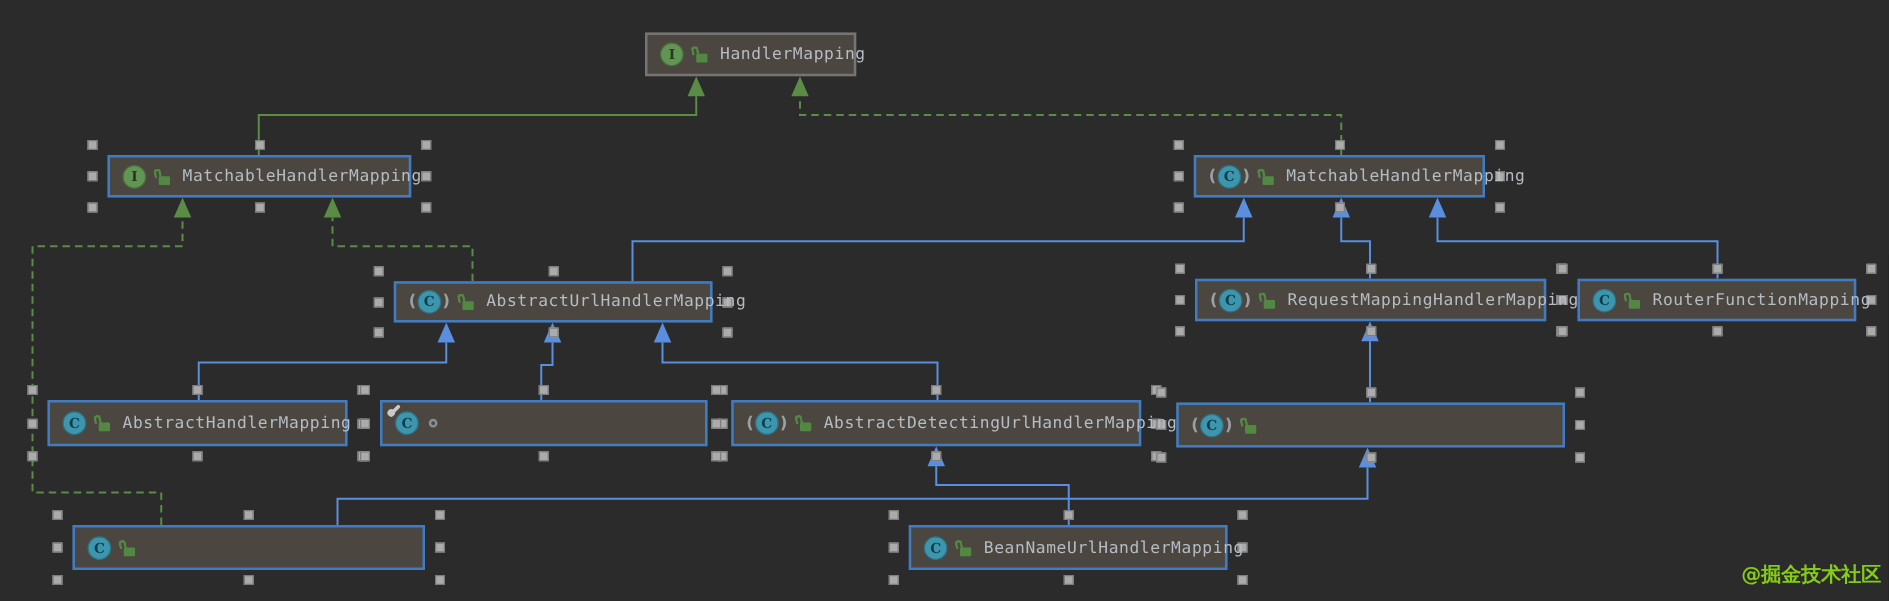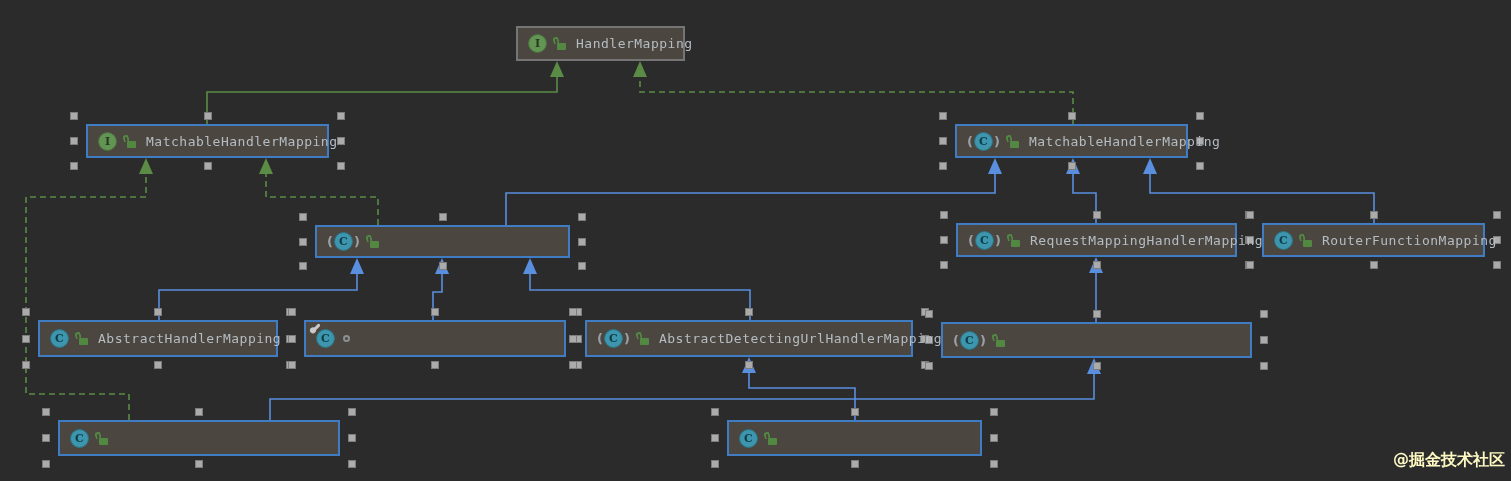--- a/index.html
+++ b/index.html
@@ -57,21 +57,21 @@
     border:2px solid #8a8f94;box-sizing:border-box;
   }
   .watermark-yfiles{
     position:absolute;left:8px;top:446px;z-index:4;
     font-family:"DejaVu Sans","Liberation Sans",sans-serif;
     font-size:20px;color:#63666a;
   }
   .watermark-juejin{
     position:absolute;right:6px;top:450px;z-index:4;
     font-family:"DejaVu Sans","Liberation Sans",sans-serif;
-    font-size:16px;font-weight:bold;color:#fef9c3;
+    font-size:16px;font-weight:bold;color:#84cc16;
   }
 </style>
 </head>
 <body>
 
 <div id="stage">
   <div class="watermark-juejin">@掘金技术社区</div>
 <svg width="1511" height="481" class="edges">
       <polyline points="207,124 207,92 557,92 557,77" fill="none" stroke="#5a8c46" stroke-width="1.6"></polyline>
       <polygon points="557,61 550,77 564,77" fill="#5a8c46"></polygon>
@@ -161,20 +161,21 @@
       <span class="paren l">(</span>
       <span class="kind-circle">C</span>
       <span class="paren r">)</span>
 
     </span>
     <span class="vis-icon vis-public">
       <span class="lock-shackle"></span>
       <span class="lock-body"></span>
 
     </span>
+    <span class="node-label">AbstractUrlHandlerMapping</span>
   </div>
     <div class="handle" style="left: 299px; top: 213px;"></div>
     <div class="handle" style="left: 438.5px; top: 213px;"></div>
     <div class="handle" style="left: 578px; top: 213px;"></div>
     <div class="handle" style="left: 299px; top: 237.5px;"></div>
     <div class="handle" style="left: 578px; top: 237.5px;"></div>
     <div class="handle" style="left: 299px; top: 262px;"></div>
     <div class="handle" style="left: 438.5px; top: 262px;"></div>
     <div class="handle" style="left: 578px; top: 262px;"></div>
     <div class="node selected" style="left: 956px; top: 223px; width: 281px; height: 34px;">
@@ -328,20 +329,21 @@
     <span class="kind-icon kind-class">
 
       <span class="kind-circle">C</span>
 
     </span>
     <span class="vis-icon vis-public">
       <span class="lock-shackle"></span>
       <span class="lock-body"></span>
 
     </span>
+    <span class="node-label">BeanNameUrlHandlerMapping</span>
   </div>
     <div class="handle" style="left: 711px; top: 408px;"></div>
     <div class="handle" style="left: 850.5px; top: 408px;"></div>
     <div class="handle" style="left: 990px; top: 408px;"></div>
     <div class="handle" style="left: 711px; top: 434px;"></div>
     <div class="handle" style="left: 990px; top: 434px;"></div>
     <div class="handle" style="left: 711px; top: 460px;"></div>
     <div class="handle" style="left: 850.5px; top: 460px;"></div>
     <div class="handle" style="left: 990px; top: 460px;"></div>
   </div>

